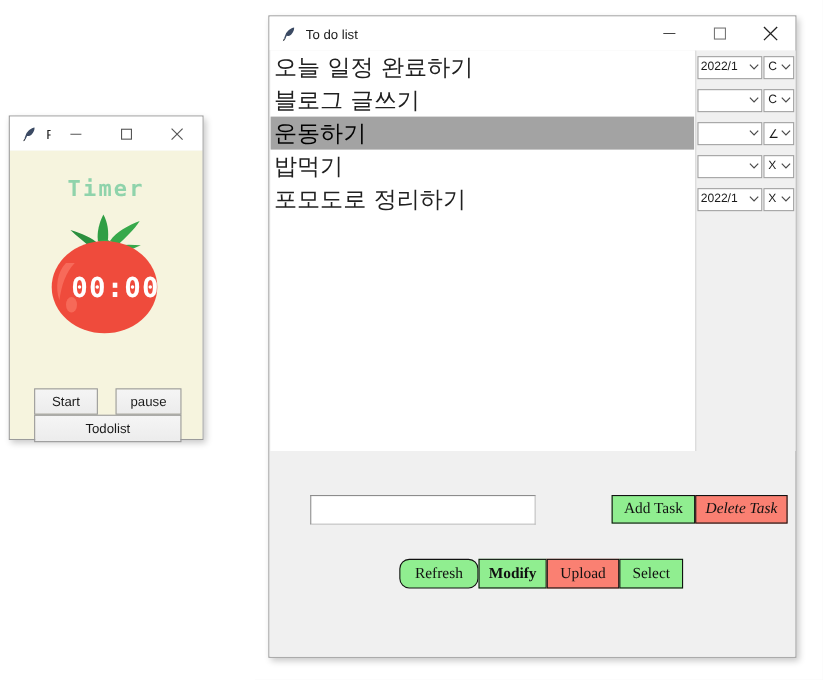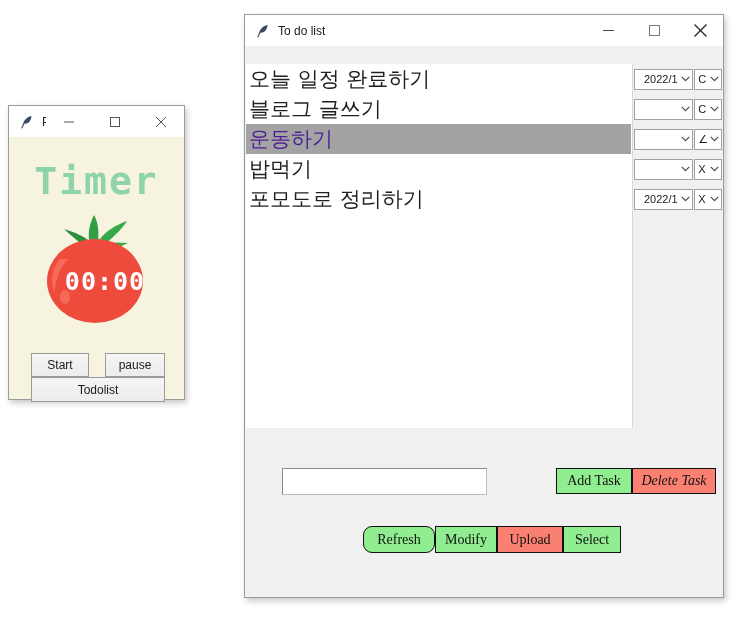--- a/index.html
+++ b/index.html
@@ -68,21 +68,20 @@
     left: 244px;
     top: 14px;
     width: 480px;
     height: 584px;
   }
   .todo-body {
     position: absolute;
     left: 0; right: 0;
     top: 31px; bottom: 0;
     background: #f0f0f0;
-    margin-top: 18px;
   }
   .list-region {
     position: absolute;
     left: 1px;
     top: 0px;
     width: 477px;
     height: 364px;
     background: #ffffff;
     box-sizing: border-box;
   }
@@ -108,21 +107,21 @@
     align-items: center;
     padding-left: 3px;
     box-sizing: border-box;
     font-family: "DejaVu Sans", sans-serif;
     font-size: 21px;
     color: #202020;
     white-space: nowrap;
   }
   .task-row.selected {
     background: #a3a3a3;
-    color: #4c1d95;
+    color: #000000;
   }
   .combo-row {
     height: 30px;
     display: flex;
     align-items: center;
     box-sizing: border-box;
     padding: 0 1px;
     gap: 1px;
   }
   .combo {
@@ -132,21 +131,21 @@
     box-sizing: border-box;
     display: flex;
     align-items: center;
     font-size: 11px;
     color: #1a1a1a;
     font-family: "Liberation Sans", sans-serif;
     overflow: hidden;
   }
   .combo .cval {
     flex: 1 1 auto;
-    padding-left: 9px;
+    padding-left: 2px;
     white-space: nowrap;
     overflow: hidden;
   }
   .combo .carrow {
     flex: 0 0 auto;
     width: 14px;
     display: flex;
     align-items: center;
     justify-content: center;
   }
@@ -204,42 +203,42 @@
   #delete-task-btn { left: 386px; top: 0; width: 84px; font-style: italic; }
 
   .row2 {
     position: absolute;
     left: 0; right: 0;
     top: 97px;
     height: 27px;
   }
   .row2 .act-btn { top: 0; height: 27px; }
   #refresh-btn { left: 117px; width: 72px; border-radius: 9px; }
-  #modify-btn  { left: 189px; width: 62px; }
+  #modify-btn  { left: 189px; width: 62px; font-weight: bold; }
   #upload-btn  { left: 251px; width: 66px; }
   #select-btn  { left: 317px; width: 58px; }
 
   
   #timer-window {
     left: 8px;
     top: 105px;
     width: 177px;
     height: 295px;
   }
   .timer-body {
     position: absolute;
     left: 0; right: 0;
     top: 31px; bottom: 0;
     background: #f6f4de;
   }
   .timer-title {
     text-align: center;
     margin-top: 22px;
     font-family: "DejaVu Sans Mono", monospace;
-    font-size: 38px;
+    font-size: 20px;
     font-weight: bold;
     letter-spacing: 2px;
     color: #8fd3ab;
   }
   .tomato-wrap {
     position: relative;
     width: 130px;
     height: 118px;
     margin: 6px auto 0 auto;
   }

